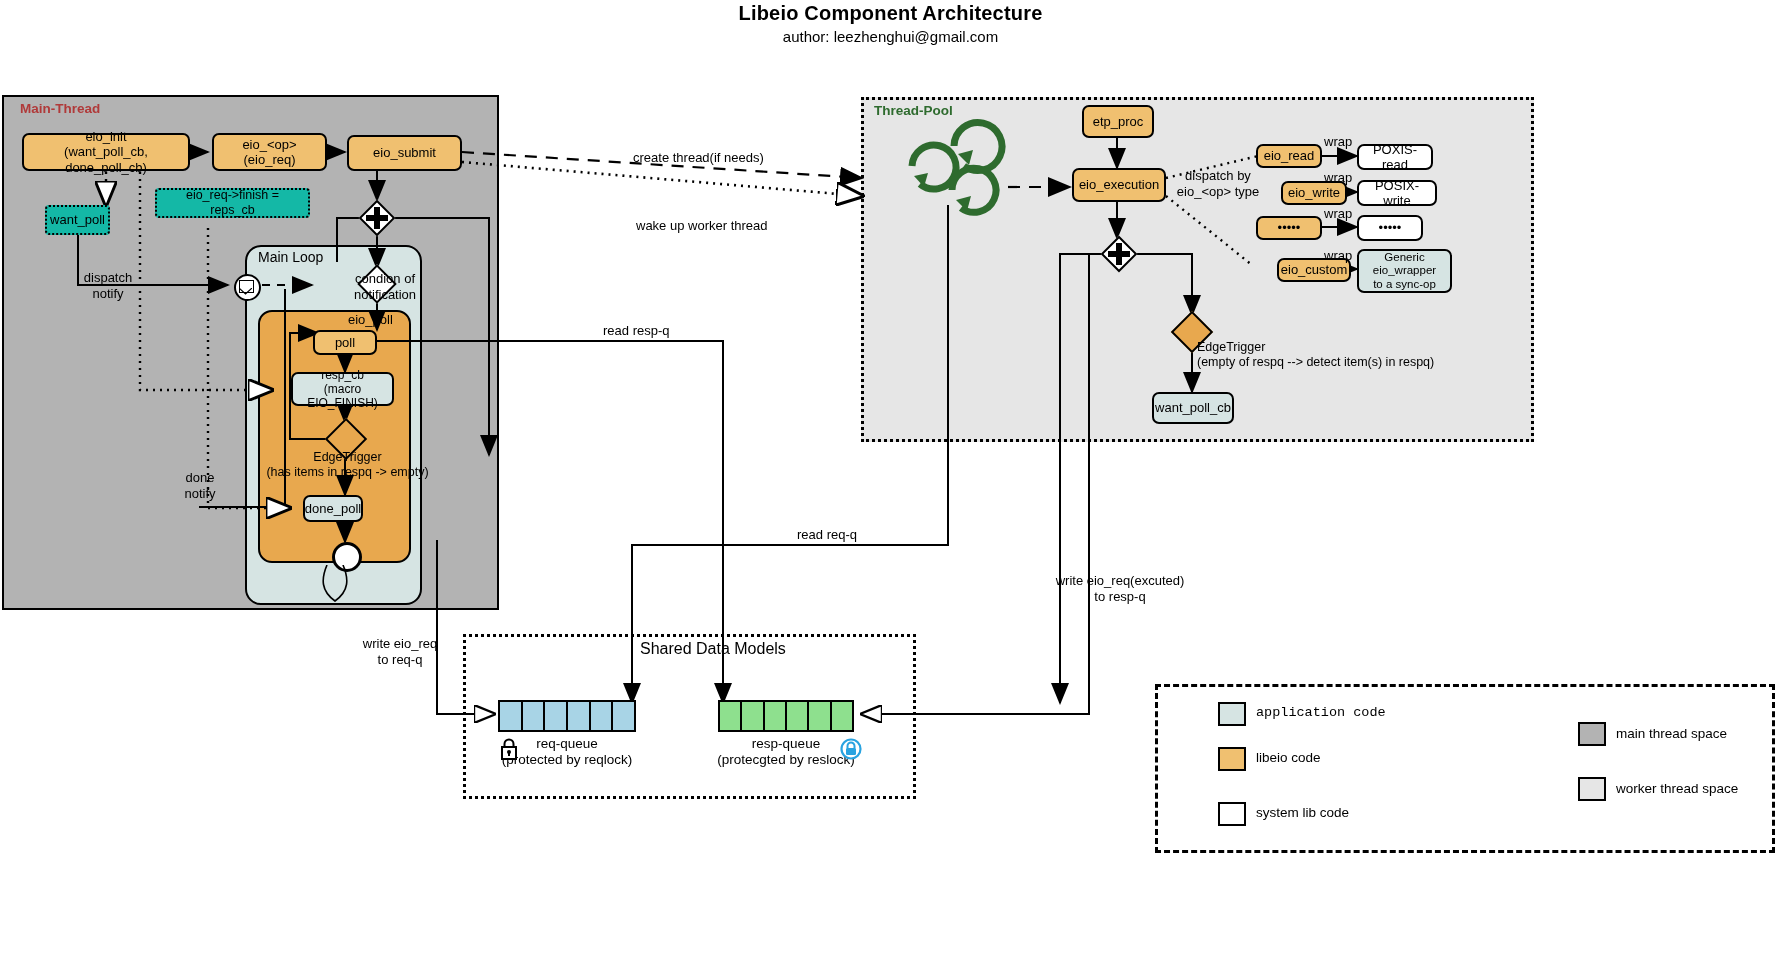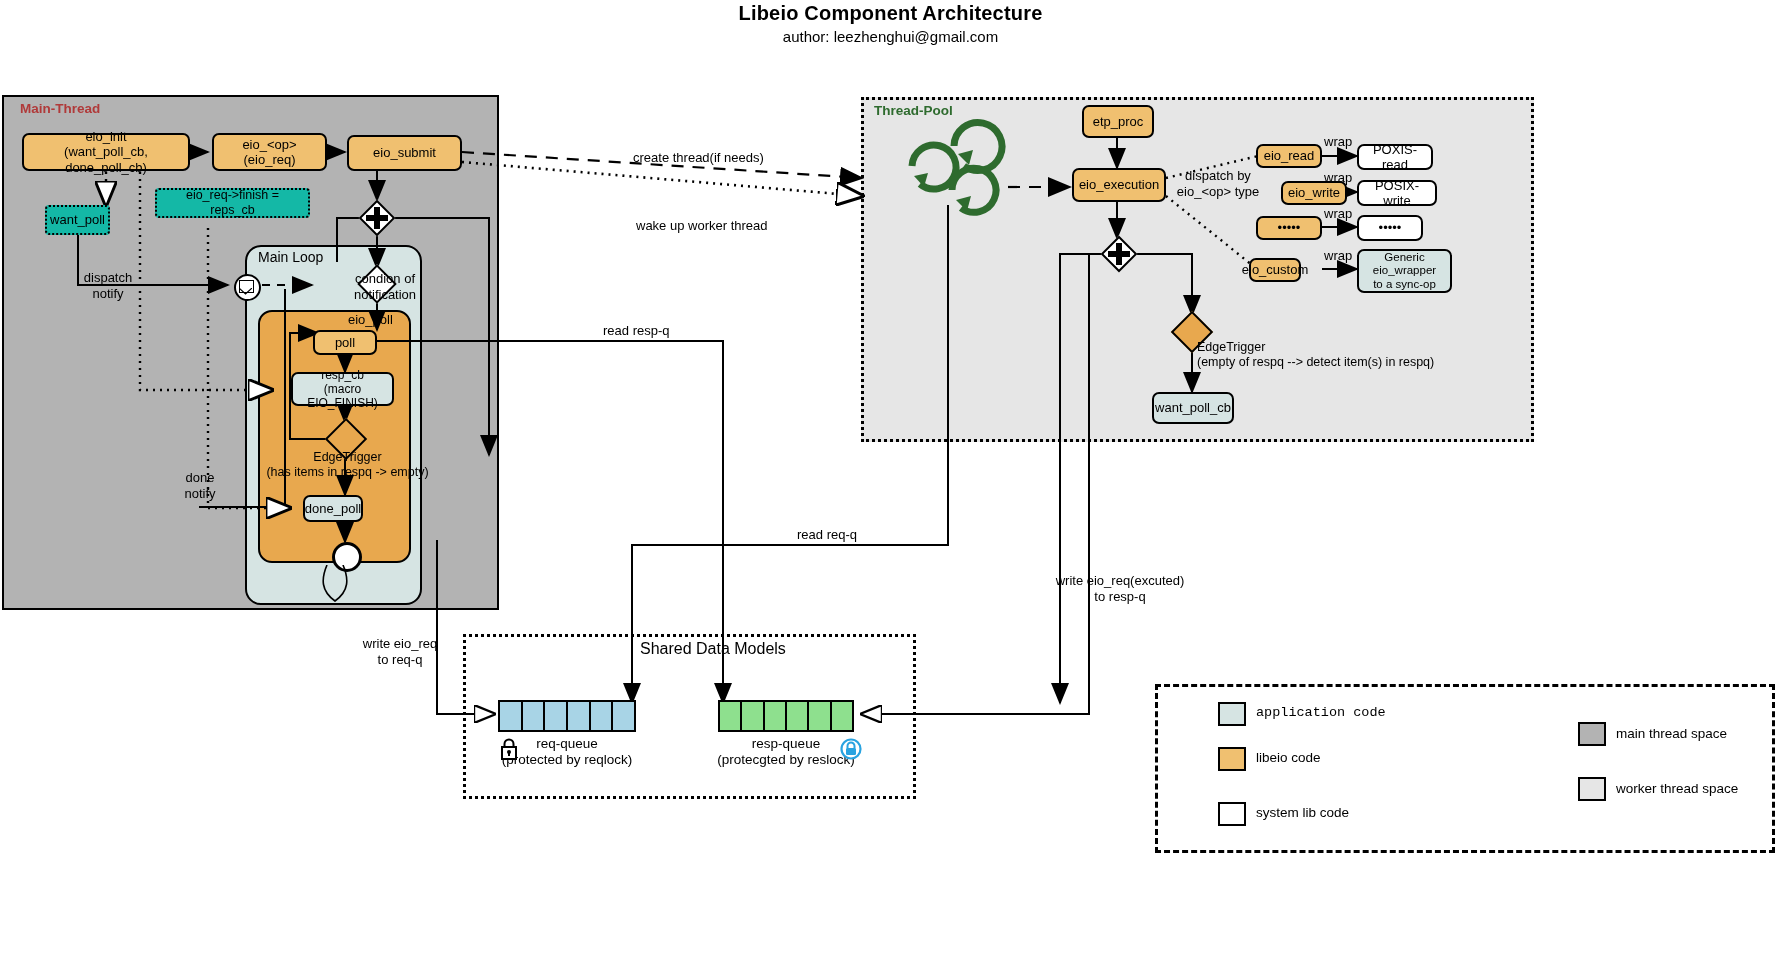--- a/index.html
+++ b/index.html
@@ -286,21 +286,21 @@
 
   <div class="abs node lib" style="left:1256px;top:144px;width:66px;height:24px;">
     <span>eio_read</span>
   </div>
   <div class="abs node lib" style="left:1281px;top:181px;width:66px;height:24px;">
     <span>eio_write</span>
   </div>
   <div class="abs node lib" style="left:1256px;top:216px;width:66px;height:24px;">
     <span>•••••</span>
   </div>
-  <div class="abs node lib" style="left:1249px;top:258px;width:52px;height:24px;">
+  <div class="abs node lib" style="left:1277px;top:258px;width:74px;height:24px;">
     <span>eio_custom</span>
   </div>
 
   <div class="abs ftxt" style="left:1324px;top:134px;">wrap</div>
   <div class="abs ftxt" style="left:1324px;top:170px;">wrap</div>
   <div class="abs ftxt" style="left:1324px;top:206px;">wrap</div>
   <div class="abs ftxt" style="left:1324px;top:248px;">wrap</div>
 
   <div class="abs node sys" style="left:1357px;top:144px;width:76px;height:26px;">
     <span>POXIS-read</span>

